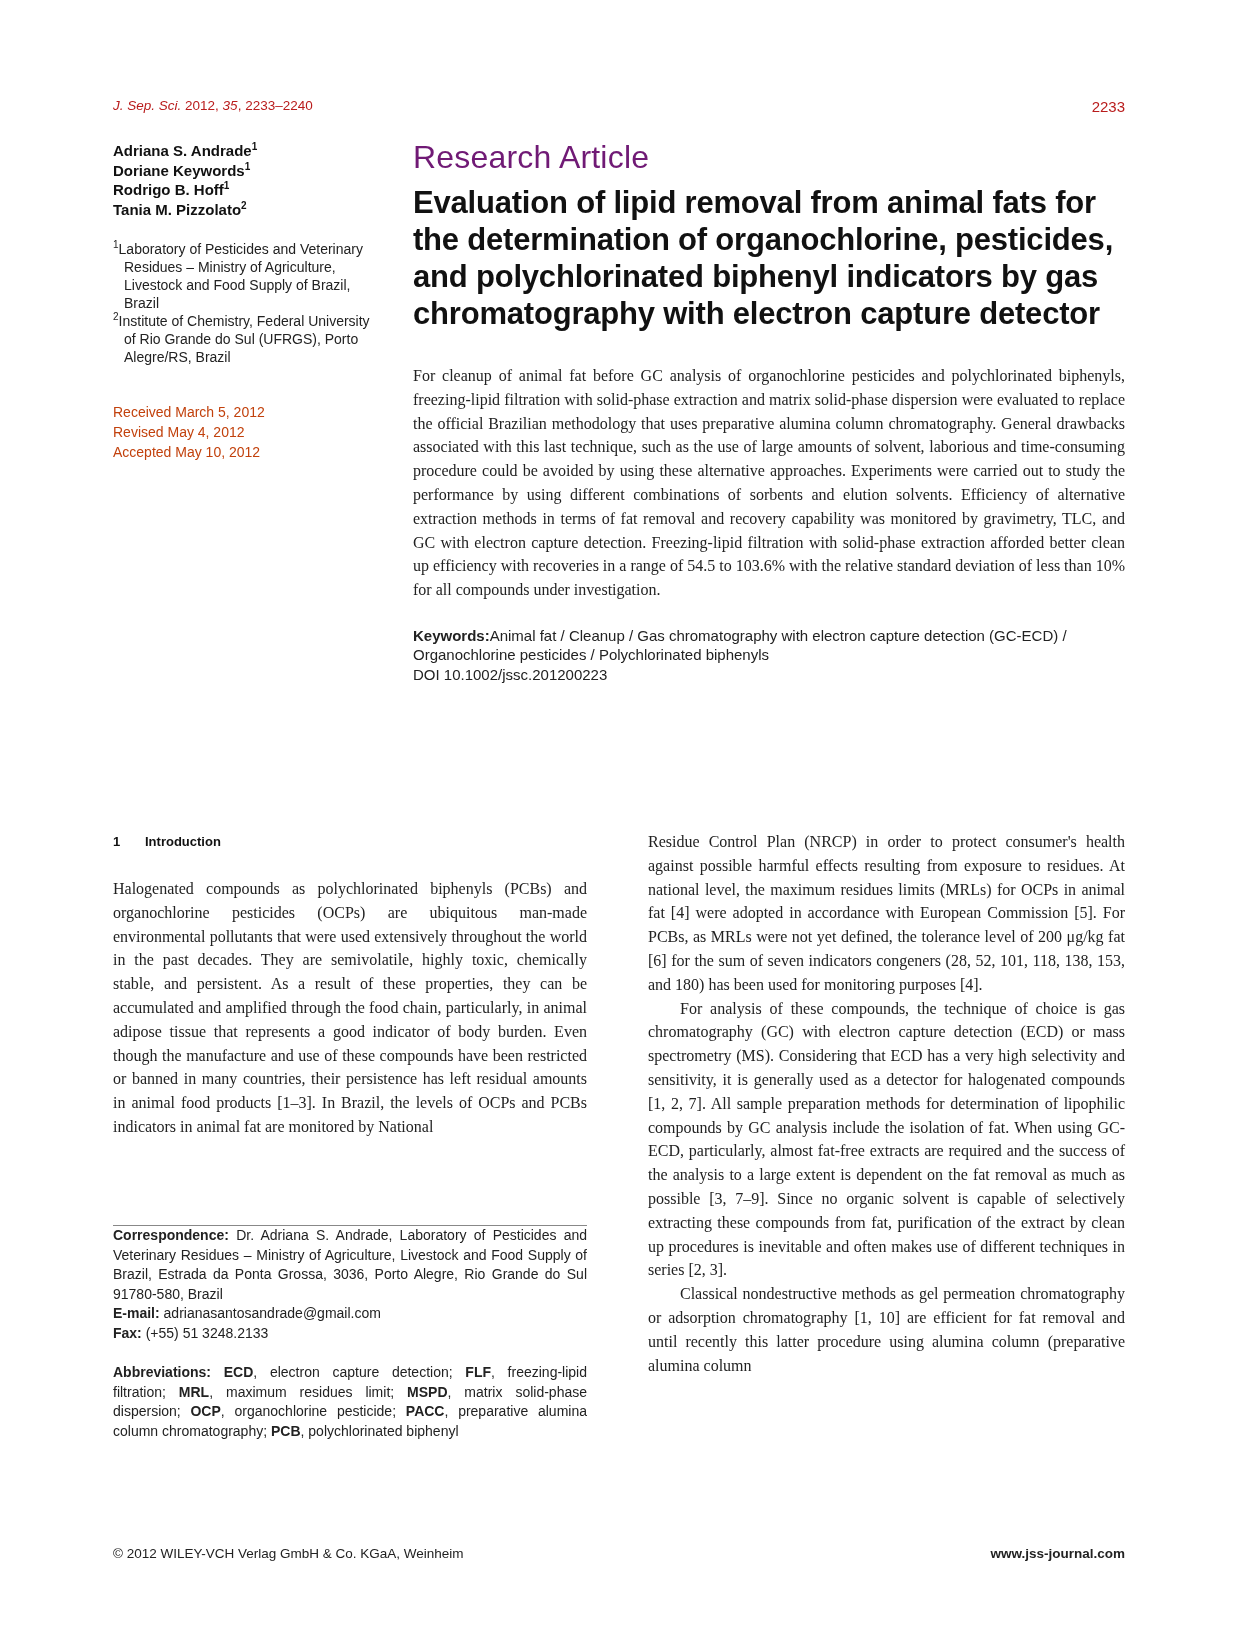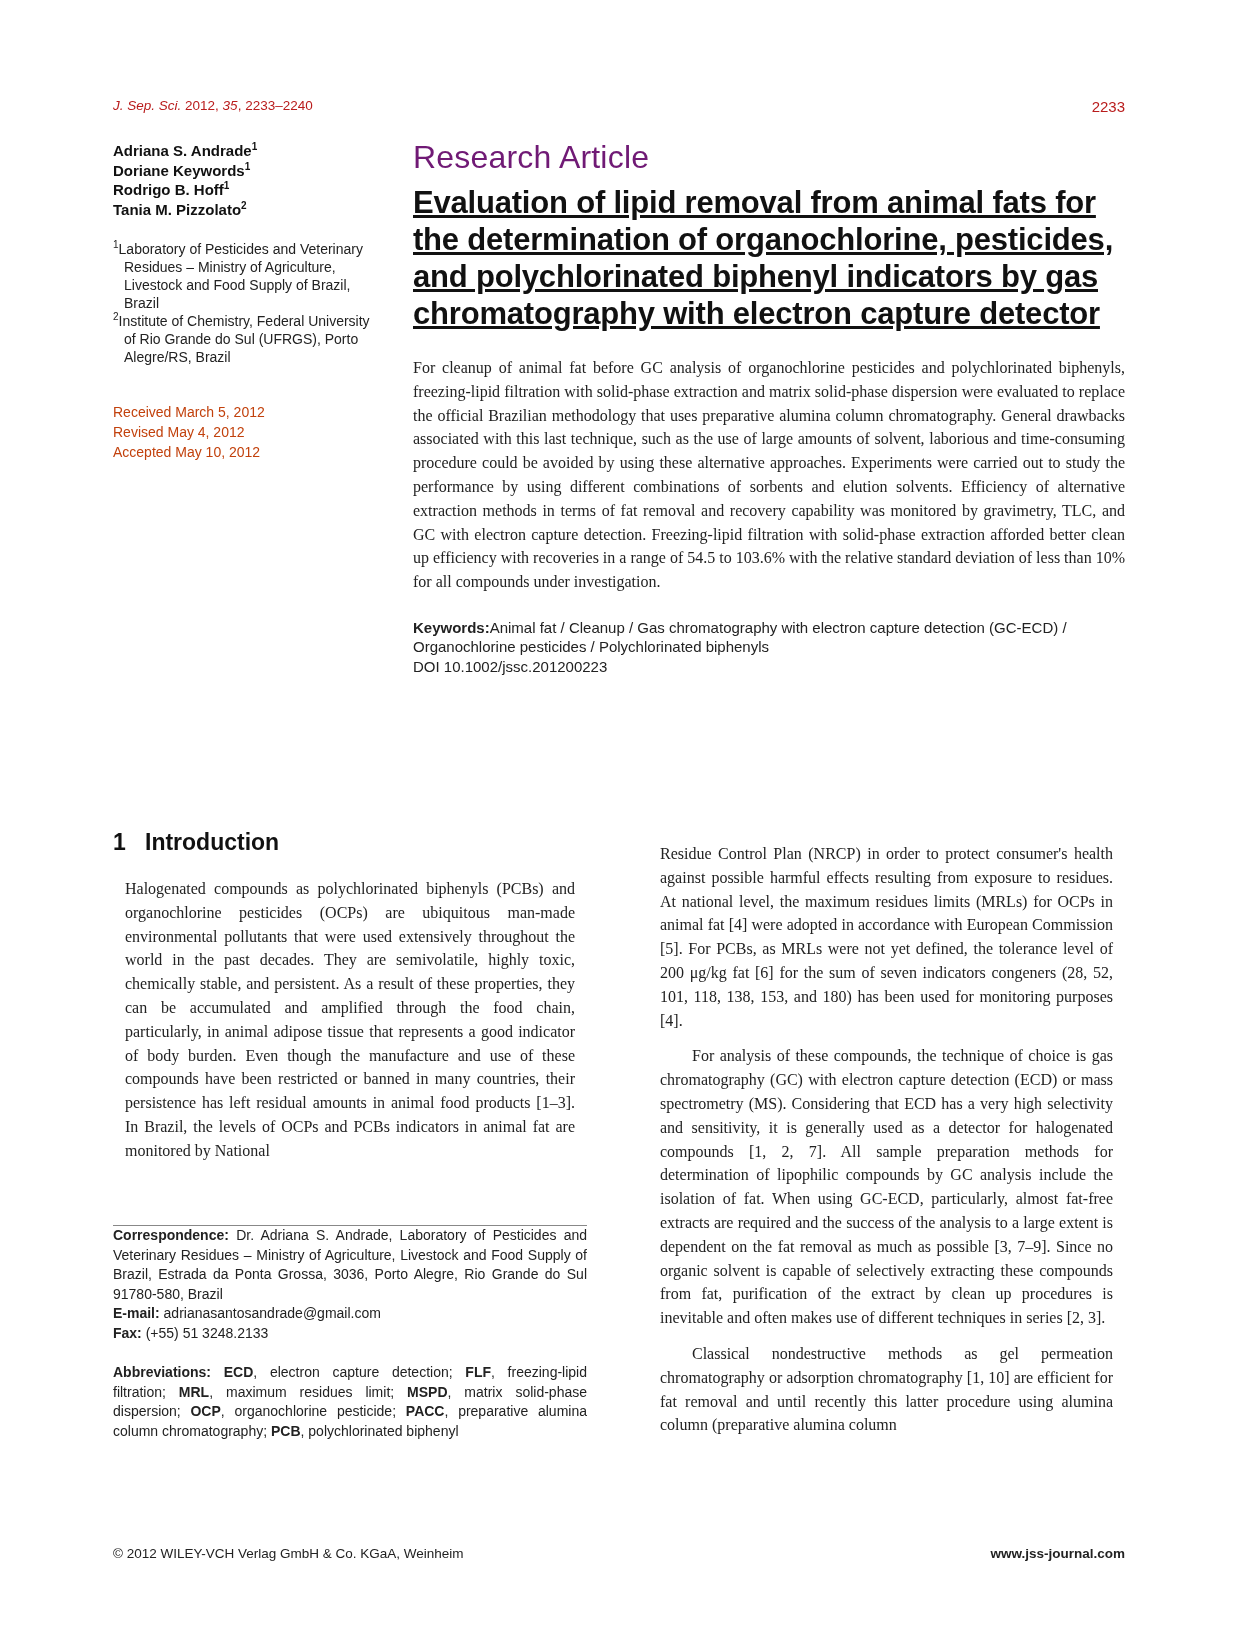--- a/index.html
+++ b/index.html
@@ -17,29 +17,29 @@
   .authors sup, .affil sup { font-size: 10px; font-weight: normal; line-height: 0; }
   .authors sup { font-weight: bold; }
   .affiliations { margin-top: 21px; font-size: 14px; line-height: 18px; color: #222; }
   .affil { padding-left: 11px; text-indent: -11px; }
   .dates { margin-top: 36px; font-size: 14px; line-height: 20px; color: #c2410c; }
 
   #article-head { position: absolute; left: 413px; top: 140px; width: 712px; }
   .article-type { font-size: 32px; font-weight: normal; color: #701a75; letter-spacing: 0.2px; line-height: 34px; }
   .title { margin-top: 10px; font-size: 31px; font-weight: bold; line-height: 37px; color: #111; letter-spacing: -0.2px; font-family: "Liberation Sans Narrow", "Liberation Sans", sans-serif; }
 
-  .abstract { margin-top: 24px; font-size: 16px; line-height: 23.8px; text-align: justify; color: #222; }
+  .abstract { margin-top: 32px; font-size: 16px; line-height: 23.8px; text-align: justify; color: #222; }
   .keywords { margin-top: 24px; font-size: 15px; line-height: 19.5px; color: #222; }
   .keywords b { font-weight: bold; }
 
   #col-left { position: absolute; left: 113px; top: 830px; width: 474px; }
   #col-right { position: absolute; left: 648px; top: 830px; width: 477px; }
-  .section-title { font-size: 23px; font-weight: bold; color: #111; line-height: 24px; margin-bottom: 23px; }
+  .section-title { font-size: 13px; font-weight: bold; color: #111; line-height: 24px; margin-bottom: 23px; }
   .section-title .num { display: inline-block; width: 32px; }
-  .body-text { font-size: 16px; line-height: 23.8px; text-align: justify; color: #222; margin: 12px; }
+  .body-text { font-size: 16px; line-height: 23.8px; text-align: justify; color: #222; margin: 0; }
   .body-text.indent { text-indent: 32px; }
 
   .footnotes { position: absolute; left: 113px; top: 1225px; width: 474px; border-top: 1px solid #888; font-size: 14px; line-height: 19.5px; color: #222; }
   .footnotes b { font-weight: bold; }
   .footnotes .fn-block { text-align: justify; }
   .footnotes .abbr { margin-top: 20px; text-align: justify; }
 
   #footer { position: absolute; left: 113px; top: 1546px; width: 1012px; height: 20px; font-size: 13.5px; color: #222; }
   #footer .copy { position: absolute; left: 0; top: 0; }
   #footer .url { position: absolute; right: 0; top: 0; font-weight: bold; text-align: right; }
@@ -65,21 +65,21 @@
   </div>
   <div class="dates">
     <div>Received March 5, 2012</div>
     <div>Revised May 4, 2012</div>
     <div>Accepted May 10, 2012</div>
   </div>
 </div>
 
 <div id="article-head">
   <div class="article-type sans">Research Article</div>
-  <h1 class="title" style="margin-bottom:8px;text-decoration:underline;">Evaluation of lipid removal from animal fats for the determination of organochlorine, pesticides, and polychlorinated biphenyl indicators by gas chromatography with electron capture detector</h1>
+  <h1 class="title" style="margin-bottom:8px;">Evaluation of lipid removal from animal fats for the determination of organochlorine, pesticides, and polychlorinated biphenyl indicators by gas chromatography with electron capture detector</h1>
   <p class="abstract serif" style="margin-bottom:0;">For cleanup of animal fat before GC analysis of organochlorine pesticides and polychlorinated biphenyls, freezing-lipid filtration with solid-phase extraction and matrix solid-phase dispersion were evaluated to replace the official Brazilian methodology that uses preparative alumina column chromatography. General drawbacks associated with this last technique, such as the use of large amounts of solvent, laborious and time-consuming procedure could be avoided by using these alternative approaches. Experiments were carried out to study the performance by using different combinations of sorbents and elution solvents. Efficiency of alternative extraction methods in terms of fat removal and recovery capability was monitored by gravimetry, TLC, and GC with electron capture detection. Freezing-lipid filtration with solid-phase extraction afforded better clean up efficiency with recoveries in a range of 54.5 to 103.6% with the relative standard deviation of less than 10% for all compounds under investigation.</p>
   <div class="keywords sans">
     <b>Keywords:</b><span>Animal fat / Cleanup / Gas chromatography with electron capture detection (GC-ECD) / Organochlorine pesticides / Polychlorinated biphenyls</span>
     <div>DOI 10.1002/jssc.201200223</div>
   </div>
 </div>
 
 <div id="col-left">
   <div class="section-title sans"><span class="num">1</span><span>Introduction</span></div>
   <p class="body-text serif">Halogenated compounds as polychlorinated biphenyls (PCBs) and organochlorine pesticides (OCPs) are ubiquitous man-made environmental pollutants that were used extensively throughout the world in the past decades. They are semivolatile, highly toxic, chemically stable, and persistent. As a result of these properties, they can be accumulated and amplified through the food chain, particularly, in animal adipose tissue that represents a good indicator of body burden. Even though the manufacture and use of these compounds have been restricted or banned in many countries, their persistence has left residual amounts in animal food products [1–3]. In Brazil, the levels of OCPs and PCBs indicators in animal fat are monitored by National</p>

